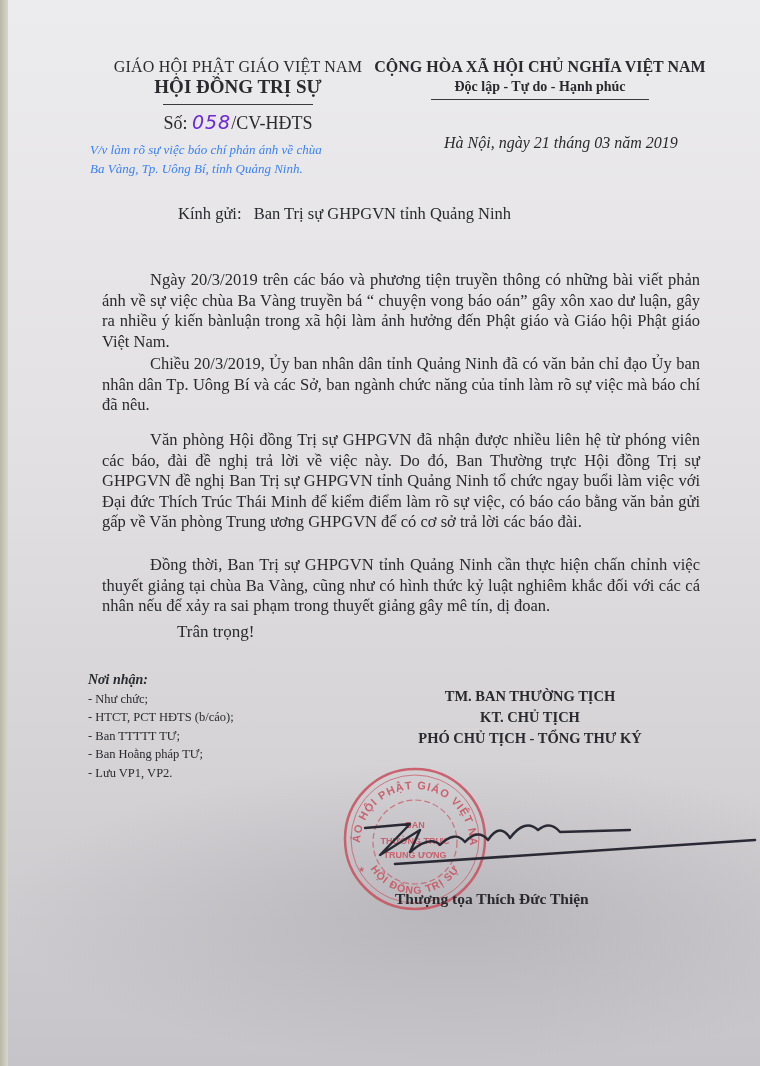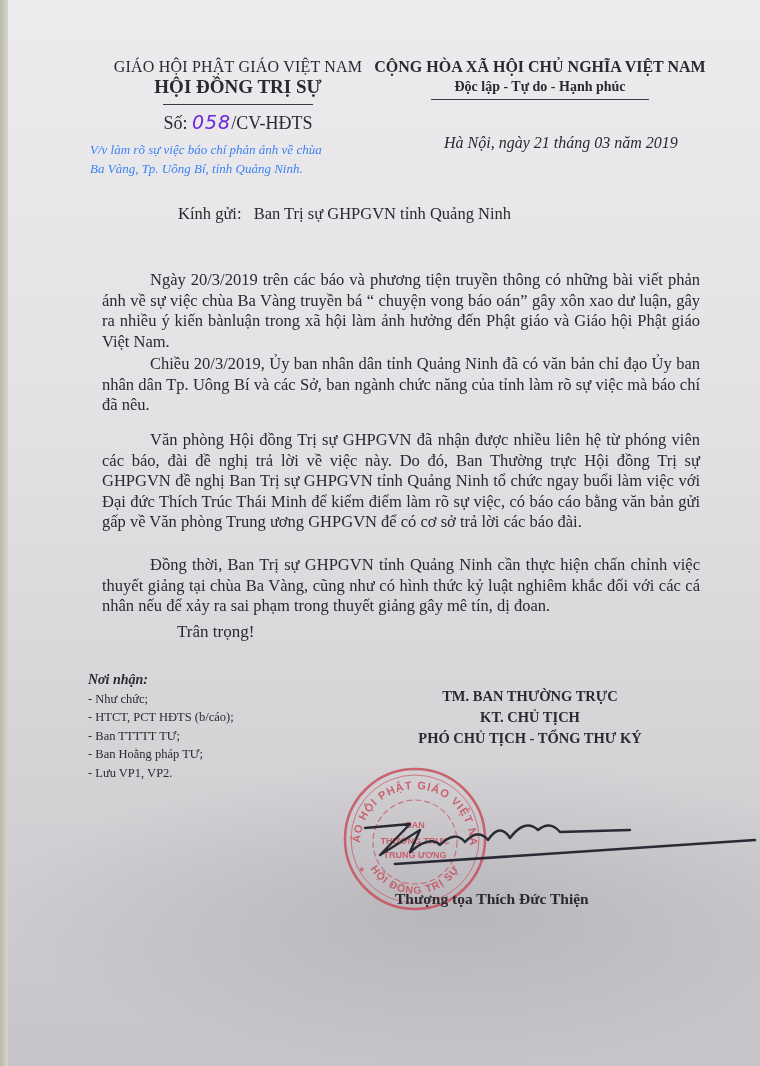--- a/index.html
+++ b/index.html
@@ -86,21 +86,21 @@
 <div class="body p3">
     <p>Văn phòng Hội đồng Trị sự GHPGVN đã nhận được nhiều liên hệ từ phóng viên các báo, đài đề nghị trả lời về việc này. Do đó, Ban Thường trực Hội đồng Trị sự GHPGVN đề nghị Ban Trị sự GHPGVN tỉnh Quảng Ninh tổ chức ngay buổi làm việc với Đại đức Thích Trúc Thái Minh để kiểm điểm làm rõ sự việc, có báo cáo bằng văn bản gửi gấp về Văn phòng Trung ương GHPGVN để có cơ sở trả lời các báo đài.</p>
   </div>
 <div class="body p4">
     <p>Đồng thời, Ban Trị sự GHPGVN tỉnh Quảng Ninh cần thực hiện chấn chỉnh việc thuyết giảng tại chùa Ba Vàng, cũng như có hình thức kỷ luật nghiêm khắc đối với các cá nhân nếu để xảy ra sai phạm trong thuyết giảng gây mê tín, dị đoan.</p>
   </div>
 
 <div class="closing">Trân trọng!</div>
 
 <div class="sig-title">
-  <div>TM. BAN THƯỜNG TRỰC</div>
+  <div>TM. BAN THƯỜNG TỊCH</div>
   <div>KT. CHỦ TỊCH</div>
   <div>PHÓ CHỦ TỊCH - TỔNG THƯ KÝ</div>
 </div>
 
 <div class="recv">
   <div class="h">Nơi nhận:</div>
   <div>- Như chức;</div>
   <div>- HTCT, PCT HĐTS (b/cáo);</div>
   <div>- Ban TTTTT TƯ;</div>
   <div>- Ban Hoằng pháp TƯ;</div>

